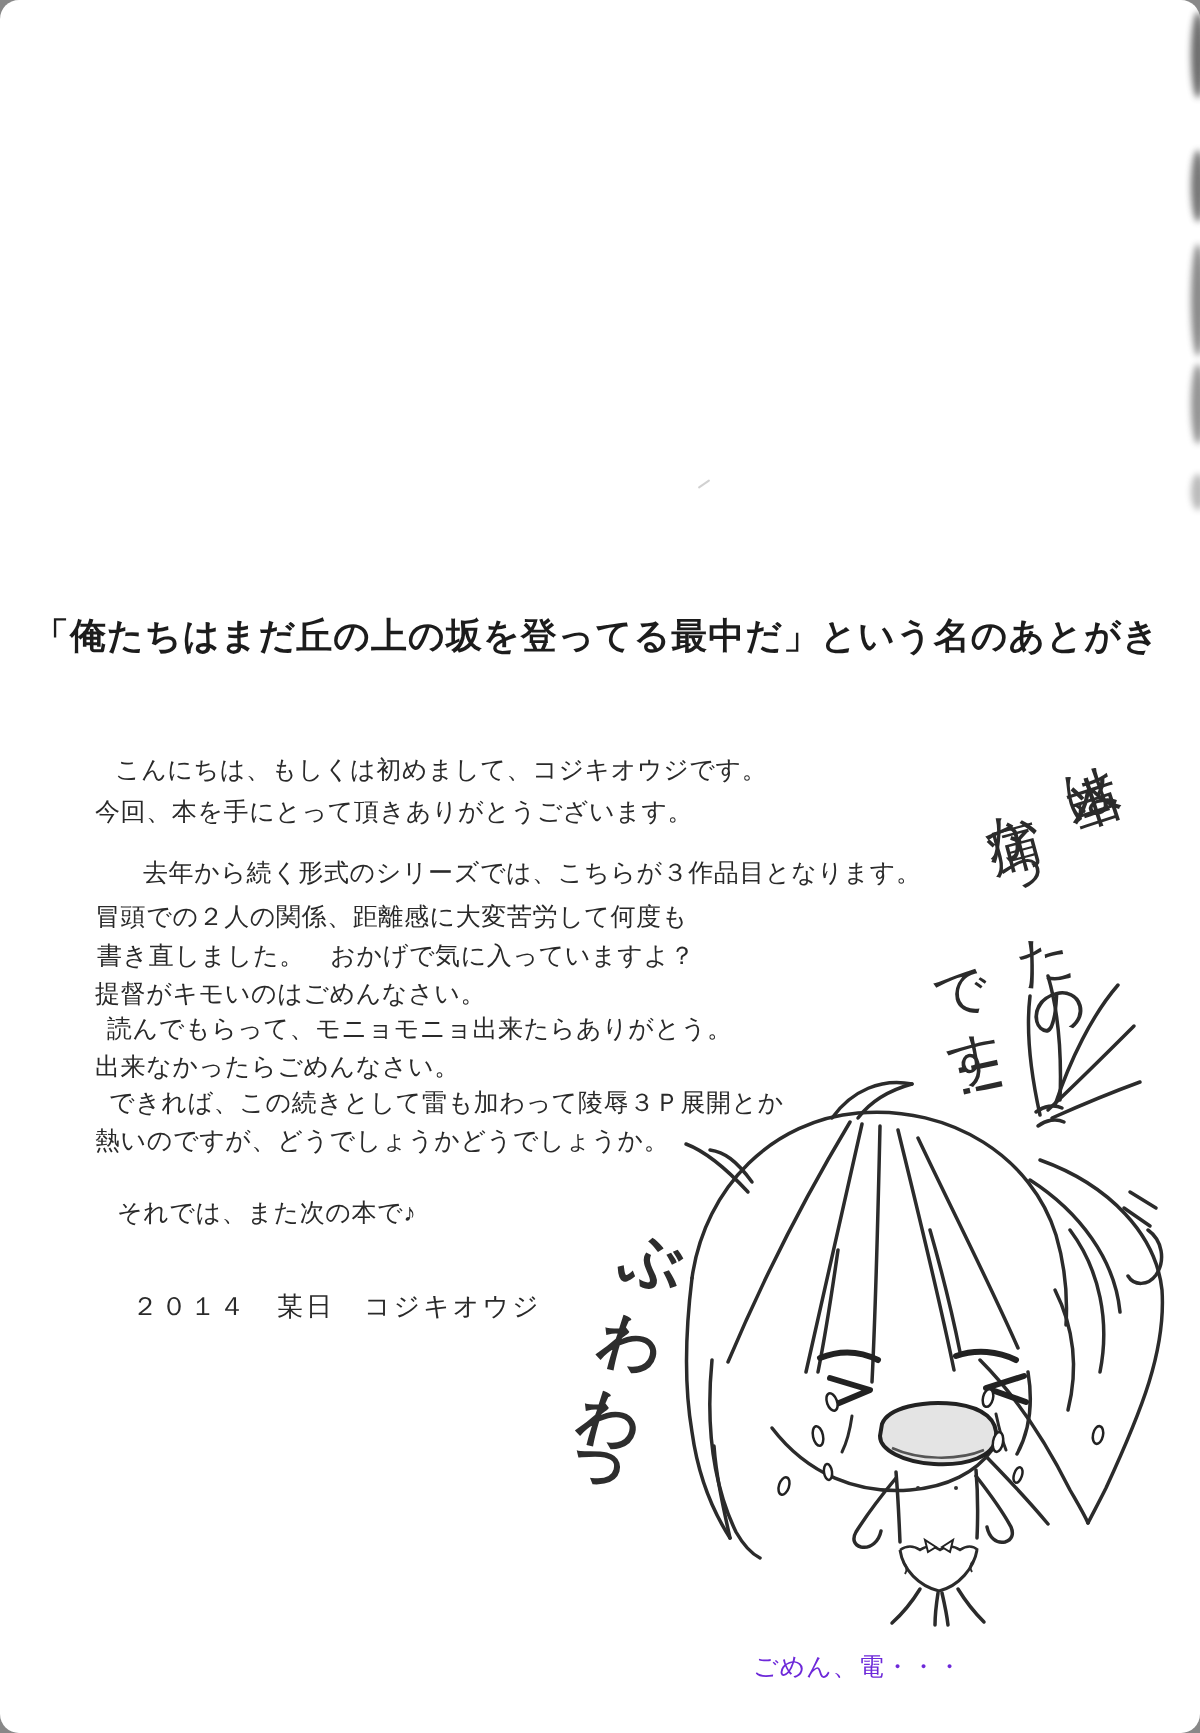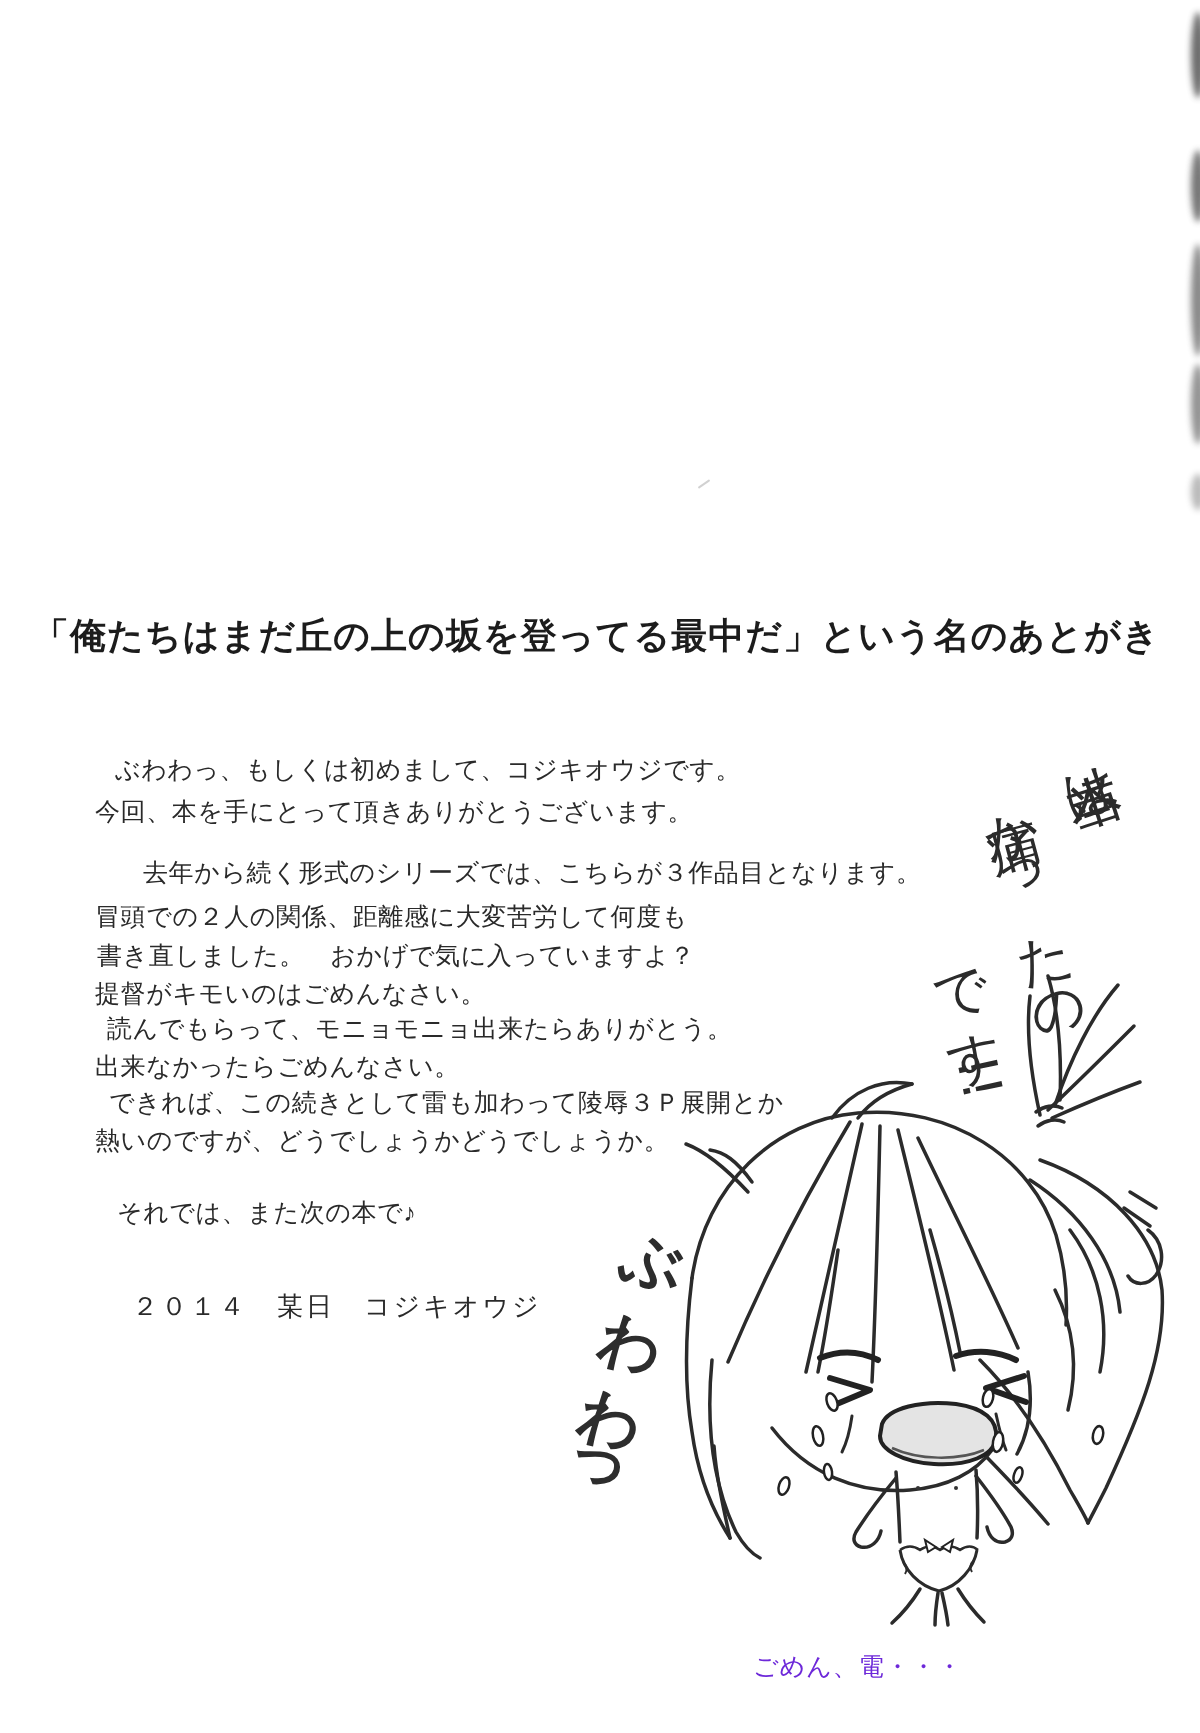--- a/index.html
+++ b/index.html
@@ -4,20 +4,21 @@
 <style>
   html,body{margin:0;padding:0;background:#888;}
   .page{
     position:relative;
     width:1200px;height:1733px;
     margin:0 auto;
     background:#ffffff;
     overflow:hidden;
     font-family:"Liberation Serif","DejaVu Serif",serif;
     color:#262626;
+    border-radius:19px;
   }
   .abs{position:absolute;white-space:nowrap;}
   .title{
     left:33px;top:612px;
     font-size:36px;font-weight:bold;
     letter-spacing:1px;color:#1c1c1c;
   }
   .bodyline{font-size:25px;letter-spacing:0.6px;line-height:34px;color:#2a2a2a;}
   .dateline{font-size:26px;letter-spacing:3px;}
   .caption{font-size:25px;letter-spacing:1px;color:#6d28d9;}
@@ -69,21 +70,21 @@
 
   <div class="edge-blob" style="top:12px;height:86px;opacity:.75;"></div>
   <div class="edge-blob" style="top:150px;height:72px;opacity:.7;"></div>
   <div class="edge-blob" style="top:244px;height:112px;opacity:.6;"></div>
   <div class="edge-blob" style="top:364px;height:80px;opacity:.55;"></div>
   <div class="edge-blob" style="top:474px;height:36px;opacity:.35;"></div>
   <div class="speck"></div>
 
   <div class="abs title">「俺たちはまだ丘の上の坂を登ってる最中だ」という名のあとがき</div>
 
-  <div class="abs bodyline" style="left:115px;top:753px;">ぶわわっ、もしくは初めまして、コジキオウジです。</div>
+  <div class="abs bodyline" style="left:115px;top:753px;">こんにちは、もしくは初めまして、コジキオウジです。</div>
   <div class="abs bodyline" style="left:95px;top:795px;">今回、本を手にとって頂きありがとうございます。</div>
 
   <div class="abs bodyline" style="left:108px;top:856px;margin-left:35px;">去年から続く形式のシリーズでは、こちらが３作品目となります。</div>
   <div class="abs bodyline" style="left:95px;top:900px;">冒頭での２人の関係、距離感に大変苦労して何度も</div>
   <div class="abs bodyline" style="left:97px;top:939px;">書き直しました。　おかげで気に入っていますよ？</div>
   <div class="abs bodyline" style="left:95px;top:977px;">提督がキモいのはごめんなさい。</div>
   <div class="abs bodyline" style="left:107px;top:1012px;">読んでもらって、モニョモニョ出来たらありがとう。</div>
   <div class="abs bodyline" style="left:95px;top:1050px;">出来なかったらごめんなさい。</div>
   <div class="abs bodyline" style="left:109px;top:1086px;">できれば、この続きとして雷も加わって陵辱３Ｐ展開とか</div>
   <div class="abs bodyline" style="left:117px;top:1196px;">それでは、また次の本で♪</div>

